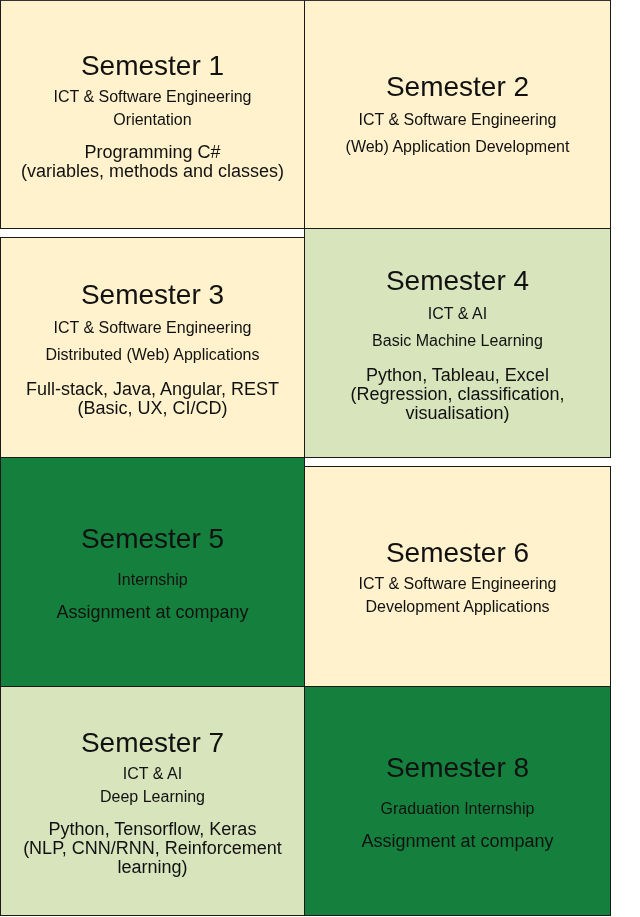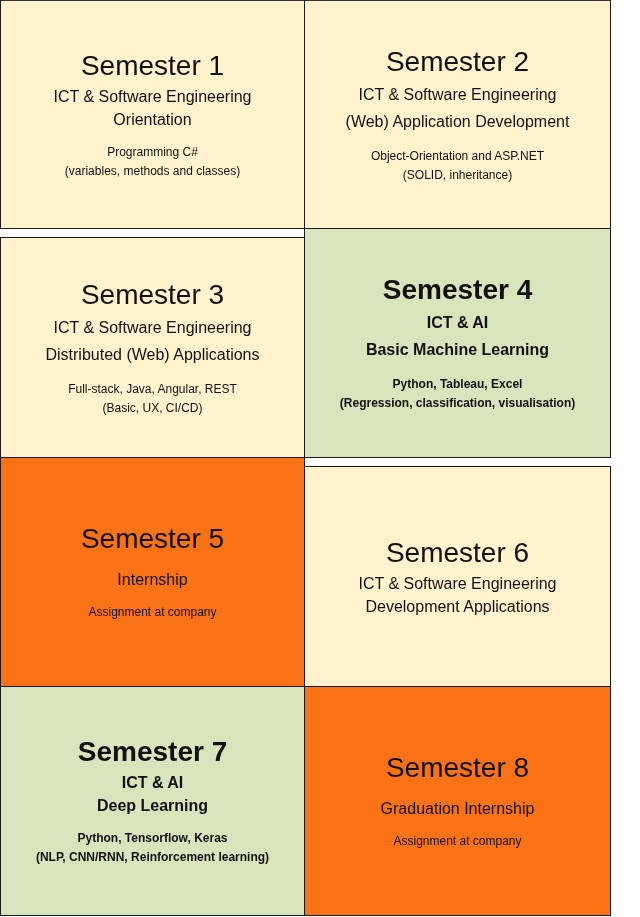--- a/index.html
+++ b/index.html
@@ -16,26 +16,26 @@
     box-sizing: border-box;
     border: 1px solid #1a1a1a;
     margin: -1px 0 0 -1px;
     display: flex; flex-direction: column; align-items: center; justify-content: center;
     text-align: center;
     padding: 0 6px;
   }
   .cell.c0 { margin-left: 0; }
   .cell.r0 { margin-top: 0; border-top: 1px solid #333; }
   .bg-yellow { background: #fff2cc; margin-top: 8px; }
-  .bg-green { background: #d8e4bc; font-weight: bold; }
-  .bg-blue { background: #f97316; }
+  .bg-green { background: #d8e4bc; }
+  .bg-blue { background: #15803d; }
   .title { font-size: 28px; line-height: 34px; margin-bottom: 2px; }
   .sub { font-size: 16px; line-height: 23px; }
   .sub.spaced { line-height: 27px; }
-  .detail { font-size: 12px; line-height: 19px; margin-top: 12px; }
+  .detail { font-size: 18px; line-height: 19px; margin-top: 12px; }
   .gap { height: 10px; }
 </style>
 </head>
 <body>
 
 <div class="grid">
 
   <div class="cell c0 r0 bg-yellow">
     <div class="title">Semester 1</div>
     <div class="sub">ICT &amp; Software Engineering</div>
@@ -43,24 +43,20 @@
     <div class="detail">
       <div>Programming C#</div>
       <div>(variables, methods and classes)</div>
     </div>
   </div>
 
   <div class="cell r0 bg-yellow">
     <div class="title">Semester 2</div>
     <div class="sub spaced">ICT &amp; Software Engineering</div>
     <div class="sub spaced">(Web) Application Development</div>
-    <div class="detail">
-      <div>Object-Orientation and ASP.NET</div>
-      <div>(SOLID, inheritance)</div>
-    </div>
   </div>
 
   <div class="cell c0 bg-yellow">
     <div class="title">Semester 3</div>
     <div class="sub spaced">ICT &amp; Software Engineering</div>
     <div class="sub spaced">Distributed (Web) Applications</div>
     <div class="detail">
       <div>Full-stack, Java, Angular, REST</div>
       <div>(Basic, UX, CI/CD)</div>
     </div>

